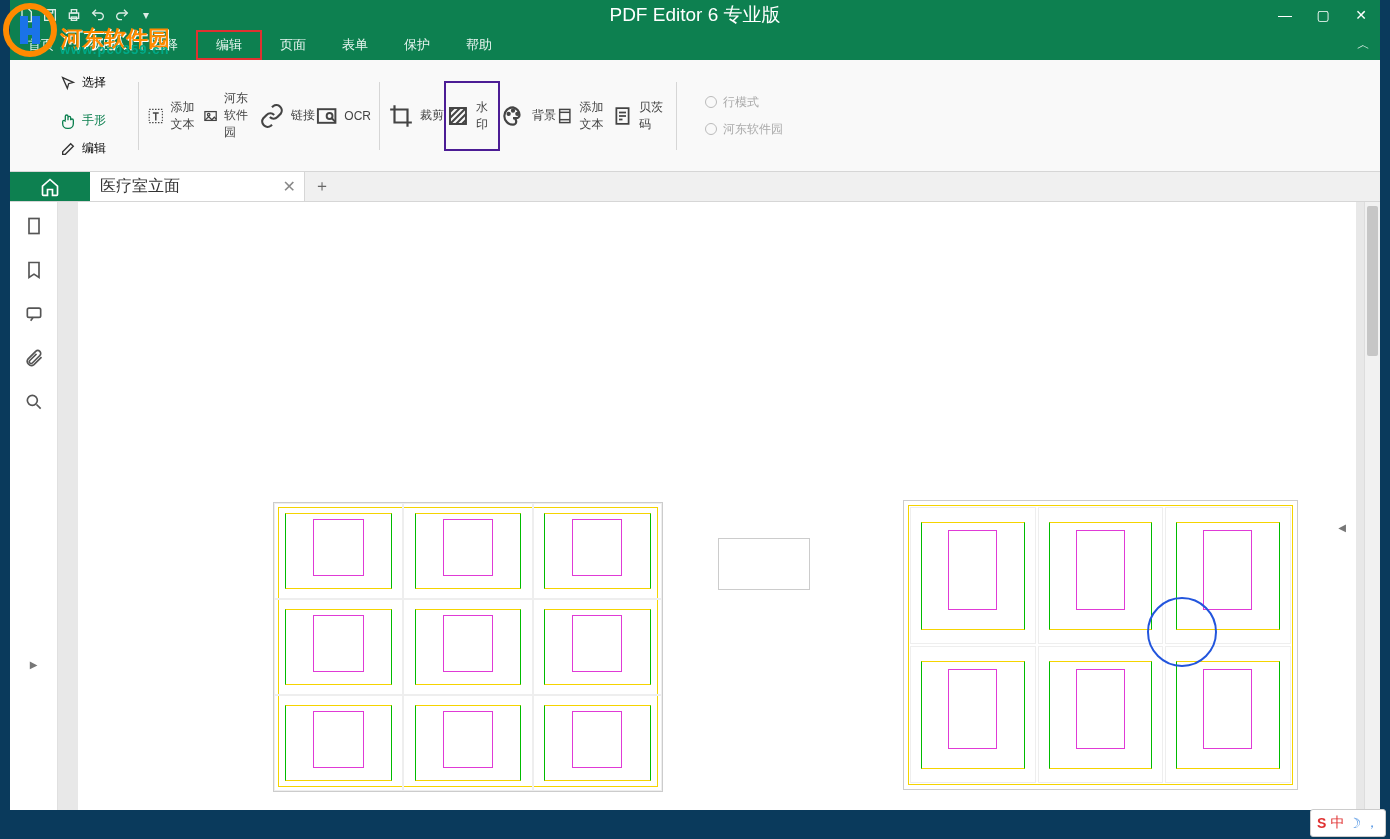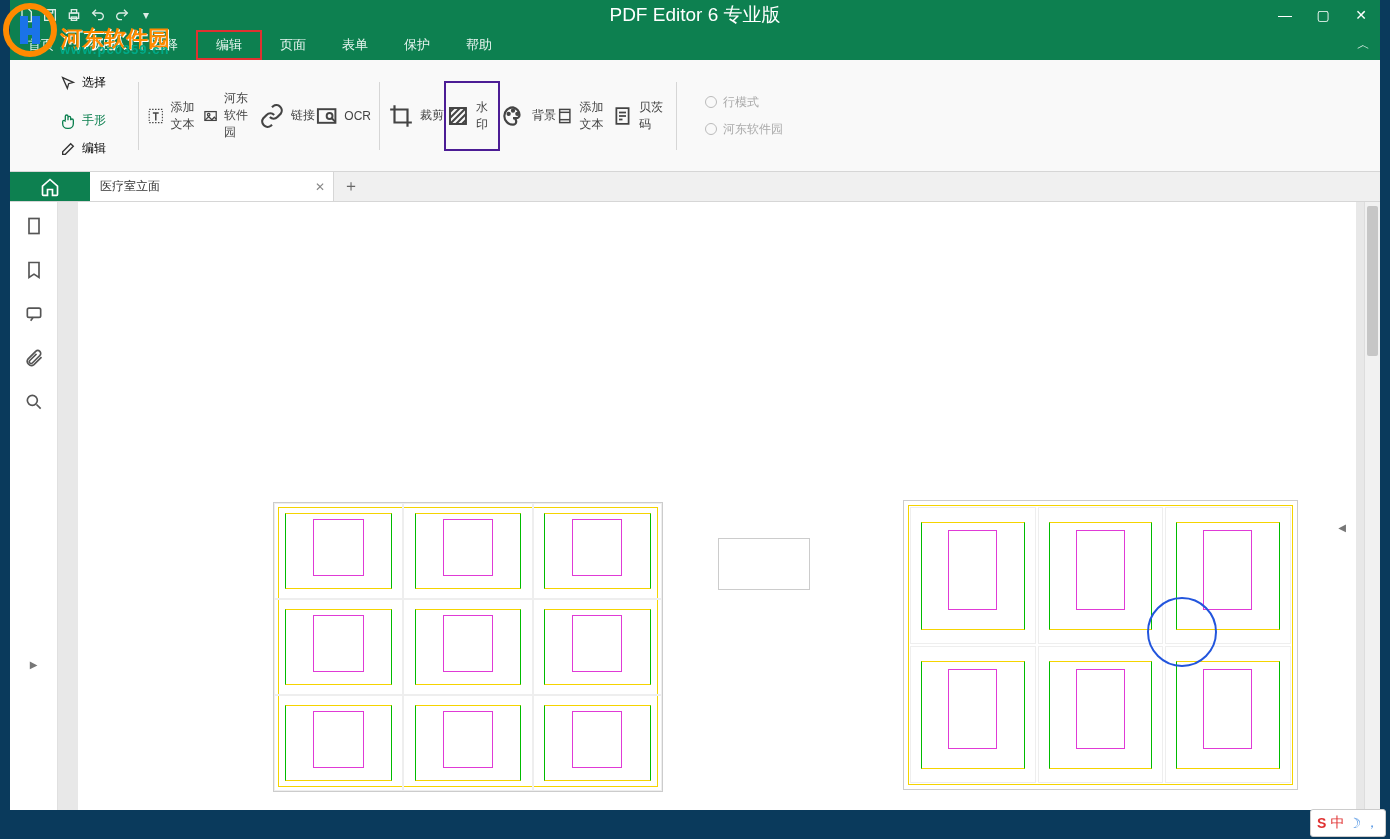--- a/index.html
+++ b/index.html
@@ -31,21 +31,21 @@
 .ribbon-btn { display: flex; align-items: center; justify-content: center; width: 56px; height: 70px; cursor: pointer; font-size: 12px; color: #444; gap: 6px; }
 .ribbon-btn svg { width: 26px; height: 26px; }
 .ribbon-btn.wm-highlight { border: 2px solid #4c1d95; }
 .radio-group { display: flex; flex-direction: column; gap: 10px; margin-left: 20px; }
 .radio-row { display: flex; align-items: center; gap: 6px; font-size: 12px; color: #aaa; }
 .radio-row .rcirc { width: 12px; height: 12px; border-radius: 50%; border: 1px solid #bbb; display: inline-block; }
 
 
 .tabstrip { height: 30px; background: #f0f0f0; display: flex; align-items: stretch; border-bottom: 1px solid #d6d6d6; }
 .home-tab { width: 80px; background: #0d8050; display: flex; align-items: center; justify-content: center; }
-.doc-tab { width: 244px; background: #fff; border-right: 1px solid #d6d6d6; display: flex; align-items: center; padding: 0 10px; font-size: 12px; color: #333; position: relative; }
+.doc-tab { width: 215px; background: #fff; border-right: 1px solid #d6d6d6; display: flex; align-items: center; padding: 0 10px; font-size: 16px; color: #333; position: relative; }
 .doc-tab .close { position: absolute; right: 8px; color: #888; cursor: pointer; }
 .plus-tab { width: 34px; display: flex; align-items: center; justify-content: center; color: #666; cursor: pointer; font-size: 16px; }
 
 
 .main { flex: 1; display: flex; background: #e8e8e8; overflow: hidden; }
 .left-rail { width: 48px; background: #fff; border-right: 1px solid #e0e0e0; display: flex; flex-direction: column; align-items: center; padding-top: 14px; gap: 24px; position: relative; }
 .left-rail .rail-icon { width: 20px; height: 20px; color: #555; cursor: pointer; }
 .rail-expand { position: absolute; bottom: 140px; color: #777; font-size: 10px; cursor: pointer; }
 .canvas-wrap { flex: 1; position: relative; background: #e8e8e8; overflow: hidden; }
 .page-surface { position: absolute; left: 20px; top: 0; right: 8px; bottom: 0; background: #fff; }

